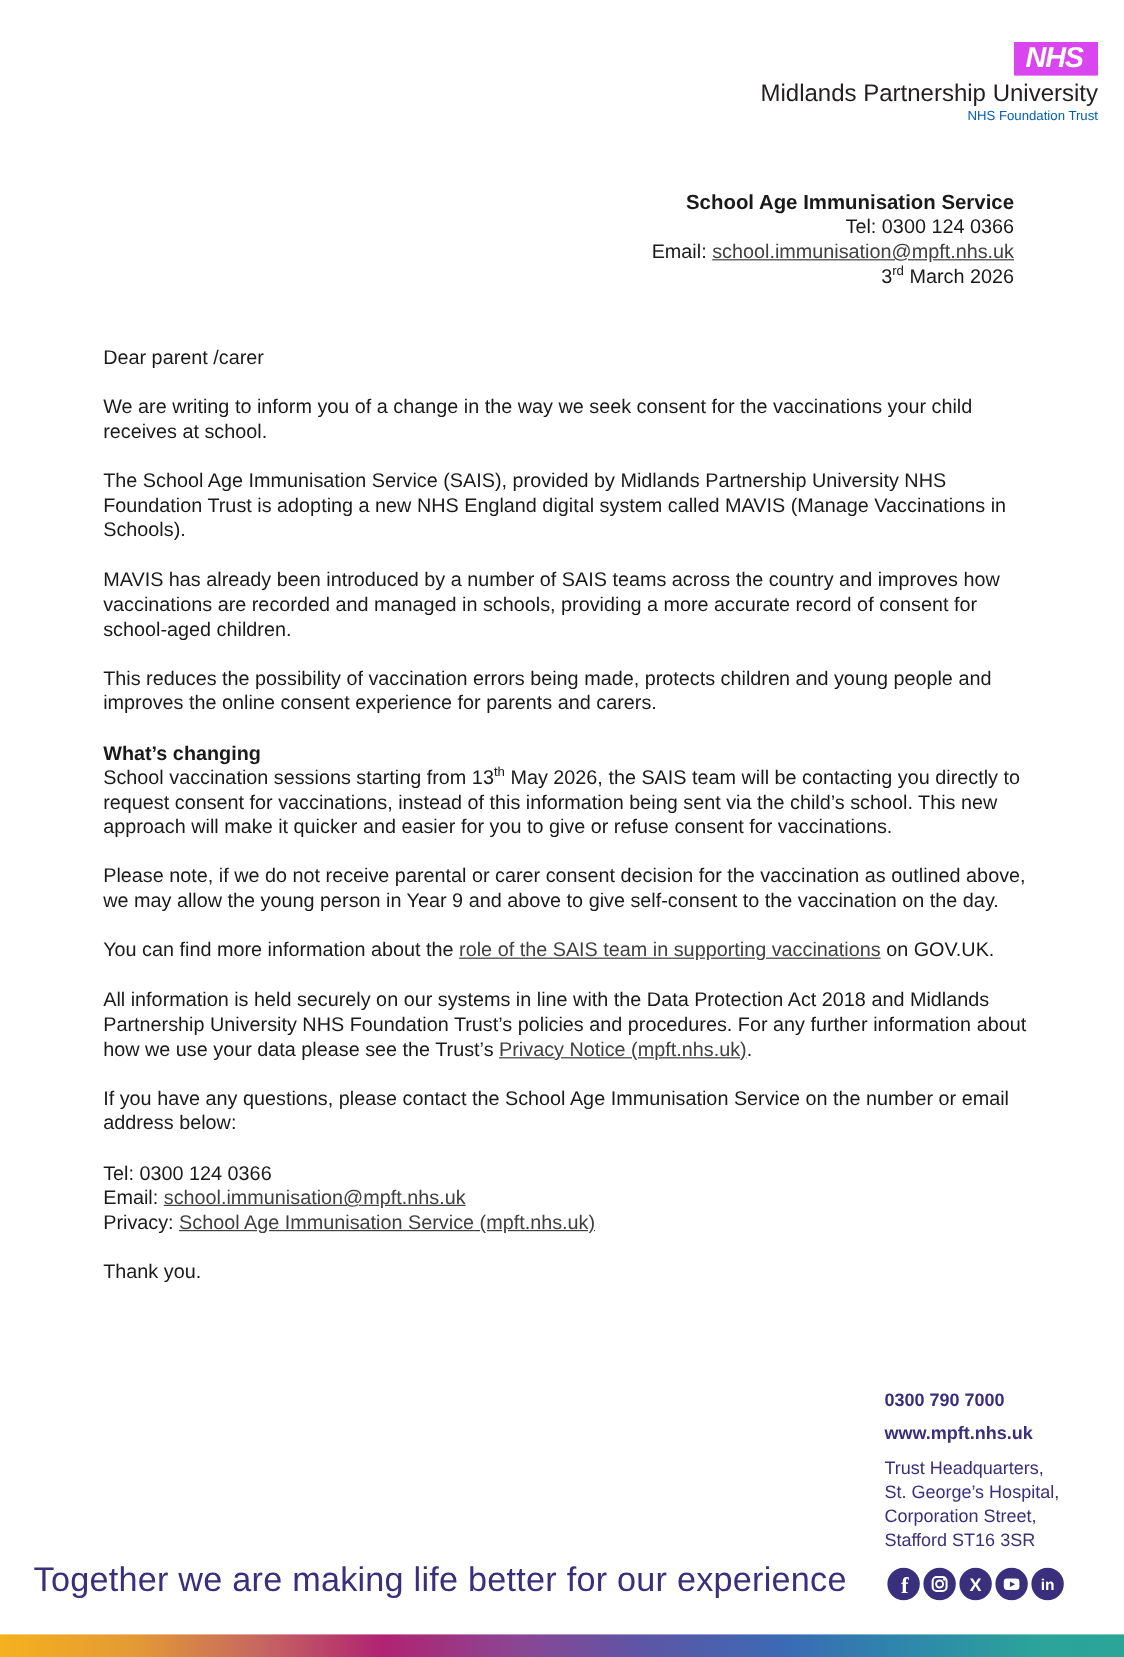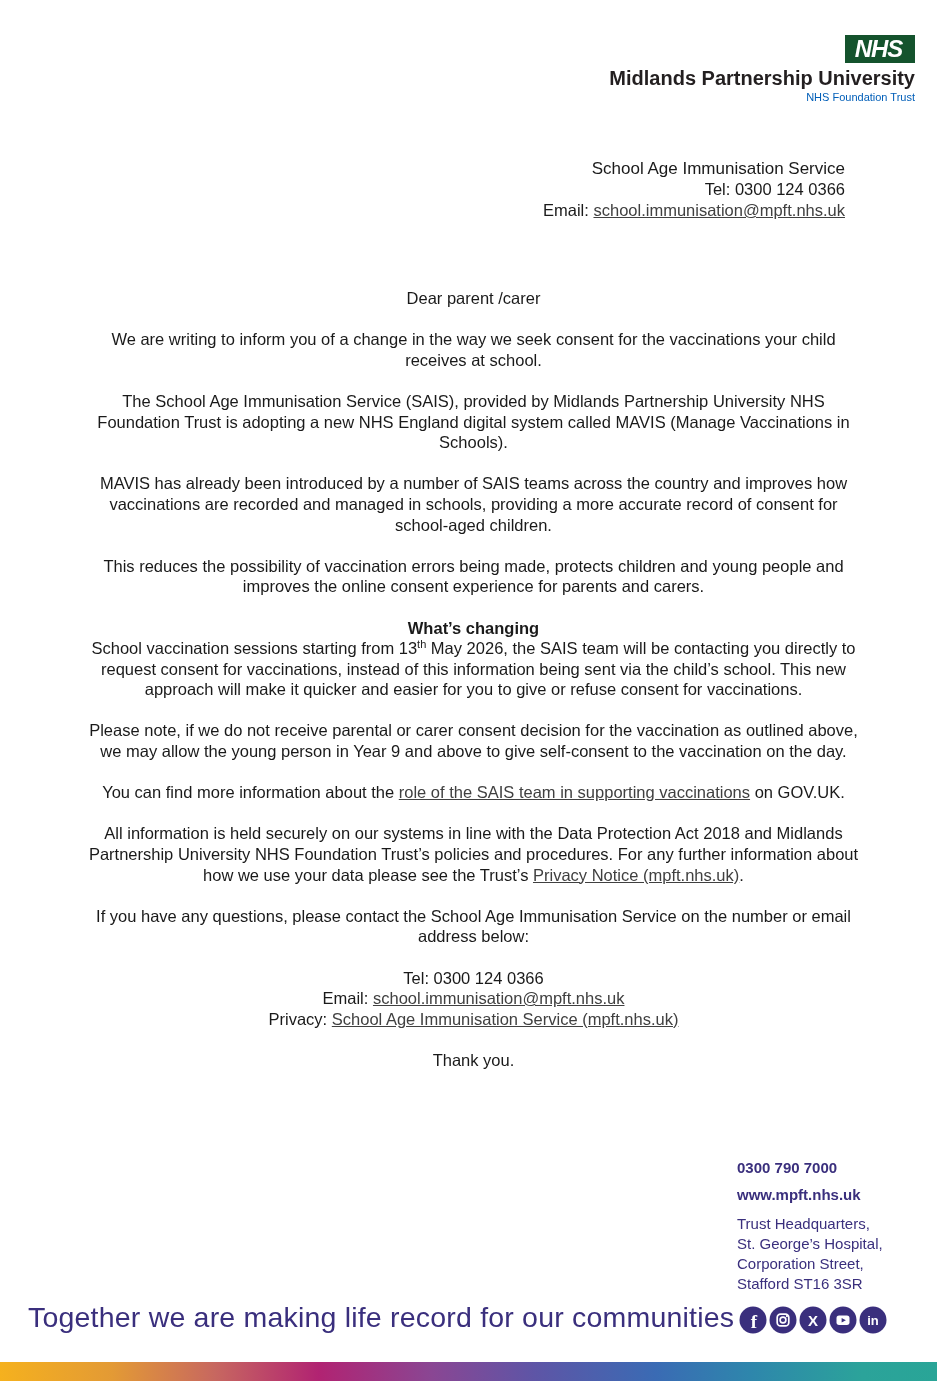--- a/index.html
+++ b/index.html
@@ -5,43 +5,43 @@
   * { margin:0; padding:0; box-sizing:border-box; }
   html,body { background:#e9e9e9; }
   .page {
     position:relative; width:937px; height:1381px; margin:0 auto;
     background:#ffffff; overflow:hidden;
     font-family:"Liberation Sans", sans-serif; color:#1a1a1a;
   }
   
   .logo-block { position:absolute; top:35px; right:22px; text-align:right; }
   .nhs-box {
-    margin-left:auto; width:70px; height:28px; background:#14532d;
+    margin-left:auto; width:70px; height:28px; background:#d946ef;
     color:#ffffff; font-style:italic; font-weight:bold; font-size:24px;
     display:flex; align-items:center; justify-content:center; letter-spacing:-1px;
     padding-right:3px;
   }
-  .org-name { font-size:20px; font-weight:bold; color:#231f20; margin-top:4px; }
+  .org-name { font-size:20px; font-weight:normal; color:#231f20; margin-top:4px; }
   .org-sub  { font-size:11px; font-weight:normal; color:#005EB8; margin-top:1px; }
 
   
   .letter-head {
     position:absolute; top:158px; right:92px; text-align:right;
     font-size:16.5px; line-height:21px;
   }
-  .service-name { font-weight:normal; font-size:17px; }
+  .service-name { font-weight:bold; font-size:17px; }
   a.link, .link { color:#404040; text-decoration:underline; cursor:pointer; }
   sup.ord { font-size:11px; vertical-align:super; line-height:0; }
 
   
   .letter-body {
     position:absolute; top:288px; left:86px; width:775px;
     font-size:16.5px; line-height:20.6px;
   }
-  .letter-body p { margin:0 0 20.6px 0;text-align:center; }
+  .letter-body p { margin:0 0 20.6px 0; }
   .h-bold { font-weight:bold; }
 
   
   .footer-contact {
     position:absolute; top:1158px; left:737px; width:190px;
     color:#3A2F7D; font-size:15px; line-height:20px;
   }
   .footer-contact .fc-bold { font-weight:bold; margin-bottom:7px; }
   .footer-contact .fc-addr { margin-top:9px; }
 
@@ -72,20 +72,21 @@
       <span>NHS</span>
     </div>
     <div class="org-name">Midlands Partnership University</div>
     <div class="org-sub">NHS Foundation Trust</div>
   </div>
 
   <div class="letter-head">
     <div class="service-name">School Age Immunisation Service</div>
     <div>Tel: 0300 124 0366</div>
     <div><span>Email: </span><a class="link">school.immunisation@mpft.nhs.uk</a></div>
+    <div><span>3</span><sup class="ord">rd</sup><span> March 2026</span></div>
   </div>
 
   <div class="letter-body">
     <p>Dear parent /carer</p>
     <p>We are writing to inform you of a change in the way we seek consent for the vaccinations your child receives at school.</p>
     <p>The School Age Immunisation Service (SAIS), provided by Midlands Partnership University NHS Foundation Trust is adopting a new NHS England digital system called MAVIS (Manage Vaccinations in Schools).</p>
     <p>MAVIS has already been introduced by a number of SAIS teams across the country and improves how vaccinations are recorded and managed in schools, providing a more accurate record of consent for school-aged children.</p>
     <p>This reduces the possibility of vaccination errors being made, protects children and young people and improves the online consent experience for parents and carers.</p>
     <p style="margin-bottom:0;" class="h-bold">What’s changing</p>
     <p><span>School vaccination sessions starting from 13</span><sup class="ord">th</sup><span> May 2026, the SAIS team will be contacting you directly to request consent for vaccinations, instead of this information being sent via the child’s school. This new approach will make it quicker and easier for you to give or refuse consent for vaccinations.</span></p>
@@ -105,21 +106,21 @@
     <div class="fc-bold">0300 790 7000</div>
     <div class="fc-bold">www.mpft.nhs.uk</div>
     <div class="fc-addr">
       <div>Trust Headquarters,</div>
       <div>St. George’s Hospital,</div>
       <div>Corporation Street,</div>
       <div>Stafford ST16 3SR</div>
     </div>
   </div>
 
-  <div class="tagline">Together we are making life record for our communities</div>
+  <div class="tagline">Together we are making life better for our experience</div>
 
   <div class="social">
     <span>
       <svg width="28" height="28" viewBox="0 0 28 28">
         <circle cx="14" cy="14" r="13.5" fill="#3A2F7D"></circle>
         <text x="15" y="21.5" text-anchor="middle" fill="#ffffff" font-family="Liberation Serif, serif" font-size="19" font-weight="bold">f</text>
       </svg>
     </span>
     <span>
       <svg width="28" height="28" viewBox="0 0 28 28">

